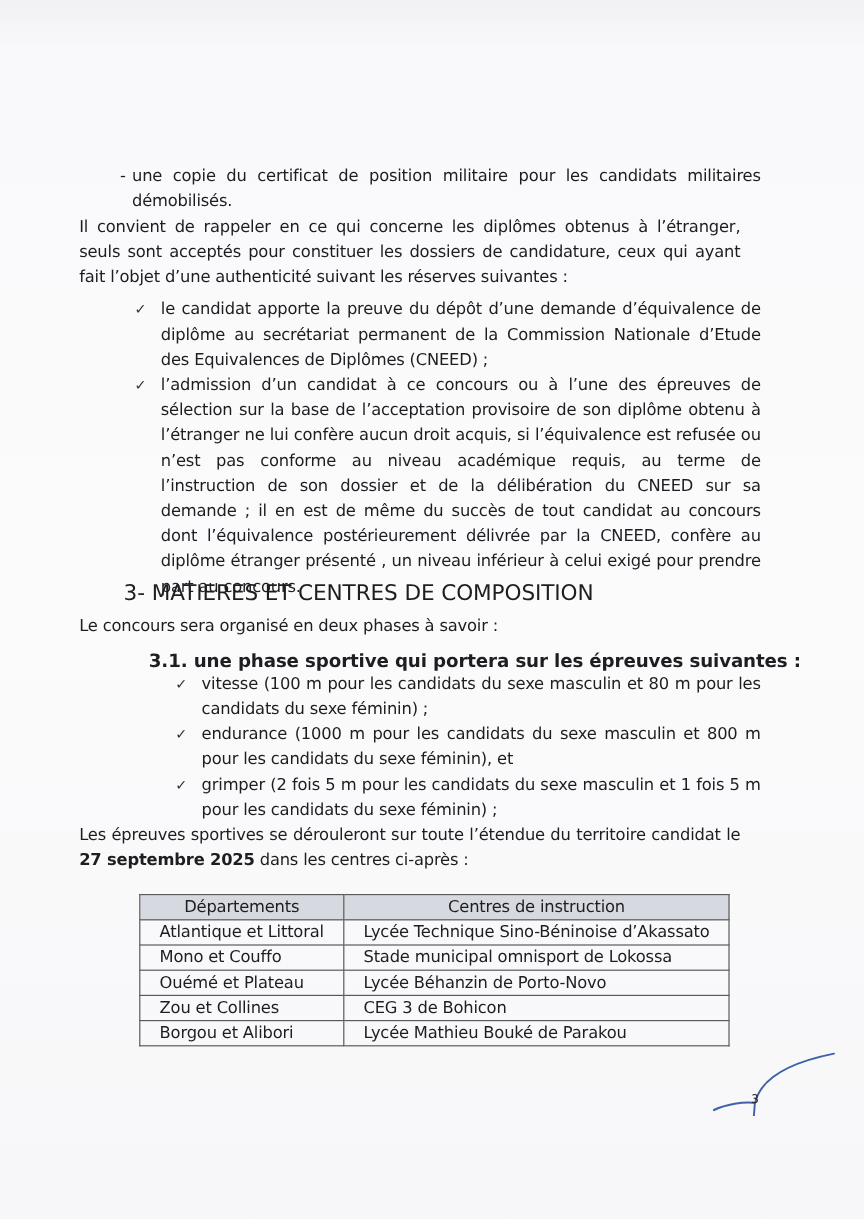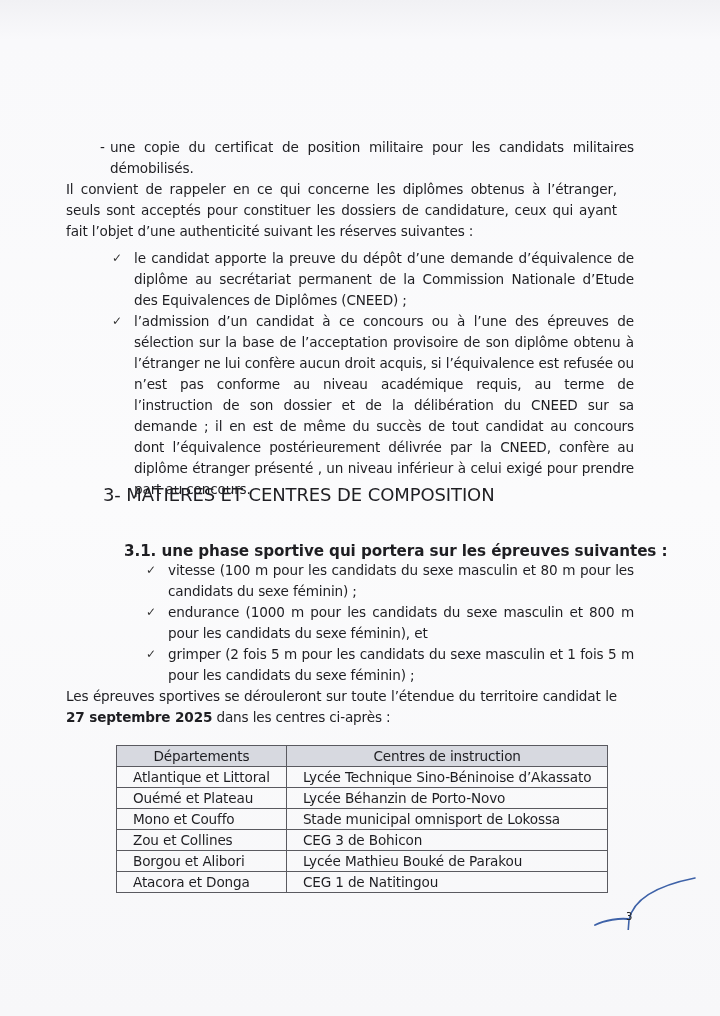--- a/index.html
+++ b/index.html
@@ -56,20 +56,21 @@
       <span>le candidat apporte la preuve du dépôt d’une demande d’équivalence de diplôme au secrétariat permanent de la Commission Nationale d’Etude des Equivalences de Diplômes (CNEED) ;</span>
     </div>
     <div class="check-item">
       <span class="mk">✓</span>
       <span>l’admission d’un candidat à ce concours ou à l’une des épreuves de sélection sur la base de l’acceptation provisoire de son diplôme obtenu à l’étranger ne lui confère aucun droit acquis, si l’équivalence est refusée ou n’est pas conforme au niveau académique requis, au terme de l’instruction de son dossier et de la délibération du CNEED sur sa demande ; il en est de même du succès de tout candidat au concours dont l’équivalence postérieurement délivrée par la CNEED, confère au diplôme étranger présenté , un niveau inférieur à celui exigé pour prendre part au concours.</span>
     </div>
   </div>
 
   <div class="heading">3- MATIERES ET CENTRES DE COMPOSITION</div>
 
+  <div class="blk" style="top:512px;">Le concours sera organisé en deux phases à savoir :</div>
 
   <div class="subheading">3.1. une phase sportive qui portera sur les épreuves suivantes :</div>
 
   <div class="blk check-list sport-list justify">
     <div class="check-item">
       <span class="mk">✓</span>
       <span>vitesse (100 m pour les candidats du sexe masculin et 80 m pour les candidats du sexe féminin) ;</span>
     </div>
     <div class="check-item">
       <span class="mk">✓</span>
@@ -91,38 +92,34 @@
         <th>Départements</th>
         <th>Centres de instruction</th>
       </tr>
     </thead>
     <tbody>
       <tr>
         <td>Atlantique et Littoral</td>
         <td>Lycée Technique Sino-Béninoise d’Akassato</td>
       </tr>
       <tr>
+        <td>Mono et Couffo</td>
+        <td>Stade municipal omnisport de Lokossa</td>
+      </tr>
+      <tr>
         <td>Ouémé et Plateau</td>
         <td>Lycée Béhanzin de Porto-Novo</td>
-      </tr>
-      <tr>
-        <td>Mono et Couffo</td>
-        <td>Stade municipal omnisport de Lokossa</td>
       </tr>
       <tr>
         <td>Zou et Collines</td>
         <td>CEG 3 de Bohicon</td>
       </tr>
       <tr>
         <td>Borgou et Alibori</td>
         <td>Lycée Mathieu Bouké de Parakou</td>
-      </tr>
-      <tr>
-        <td>Atacora et Donga</td>
-        <td>CEG 1 de Natitingou</td>
       </tr>
     </tbody>
   </table>
 
   <svg class="sig" width="120" height="60" viewBox="0 0 120 60">
     <path d="M10 55 C 20 50, 35 48, 43 49" fill="none" stroke="#3e62a8" stroke-width="1.8" stroke-linecap="round"></path>
     <path d="M43 63 L 44 50 C 48 30, 70 16, 110 8" fill="none" stroke="#3e62a8" stroke-width="1.6" stroke-linecap="round"></path>
   </svg>
 
   <div class="pagenum">3</div>

